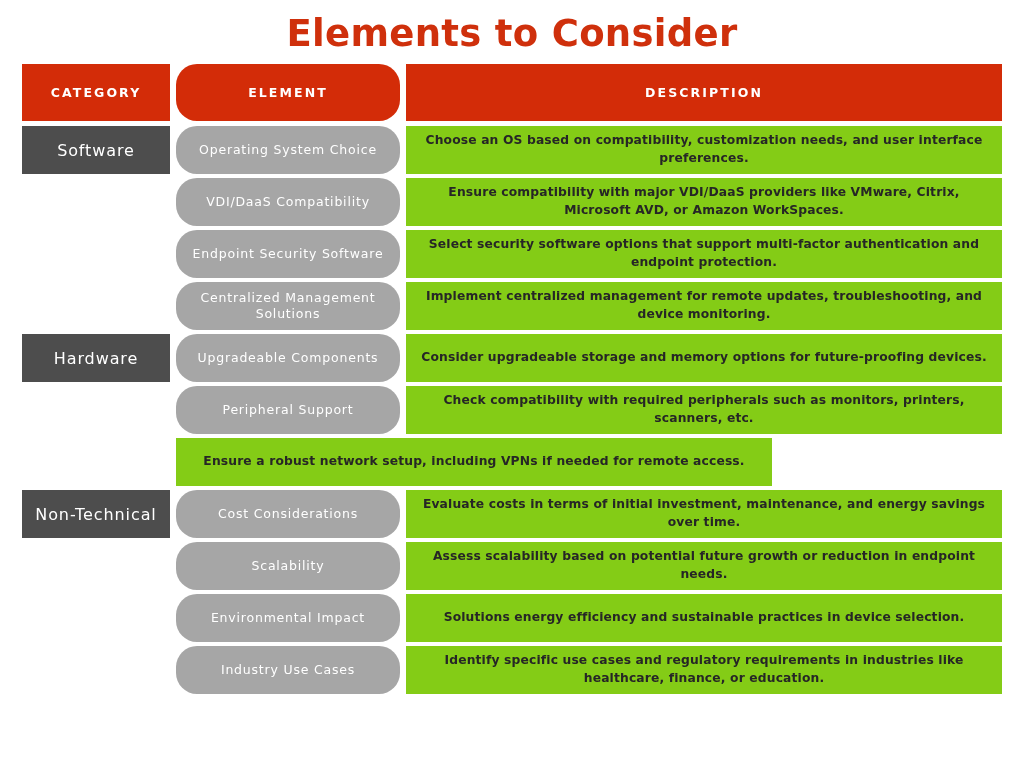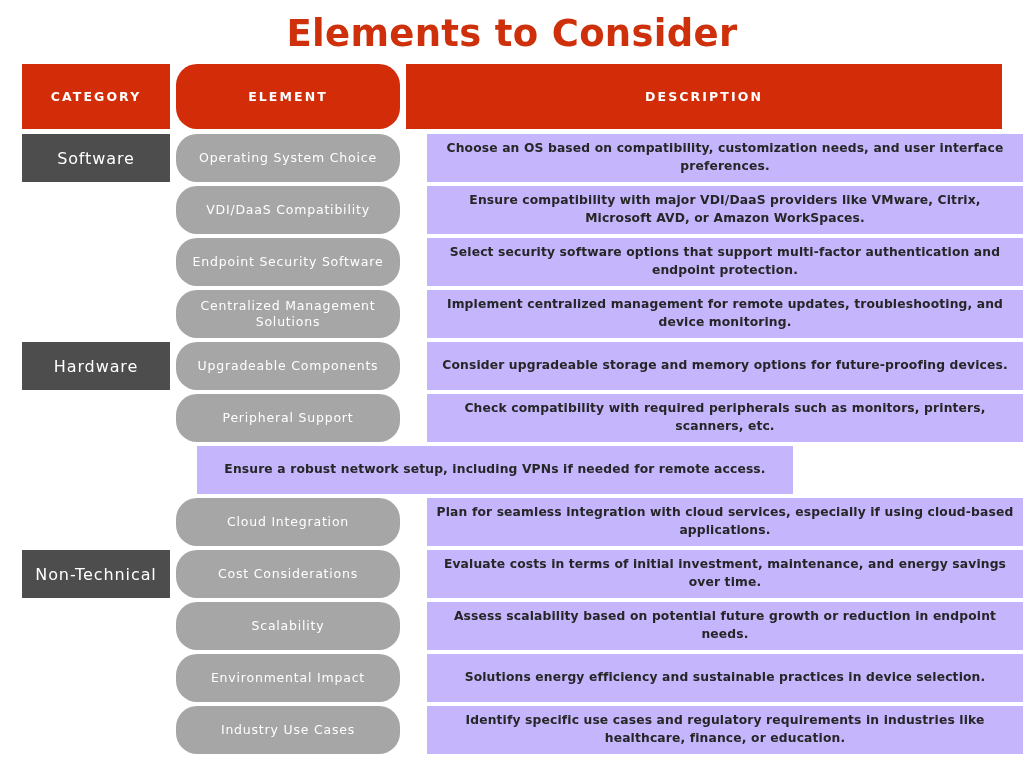--- a/index.html
+++ b/index.html
@@ -75,21 +75,21 @@
     flex: 0 0 596px;
   }
 
   
   .header-row .cell {
     background: #d32c08;
     color: #ffffff;
     font-size: 12.5px;
     font-weight: bold;
     letter-spacing: 2.1px;
-    height: 65px;
+    height: 57px;
     font-family: "DejaVu Sans", sans-serif;
   }
   .header-row {
     margin-bottom: 5px;
   }
 
   
   .body-row {
     height: 48px;
     margin-bottom: 4px;
@@ -112,28 +112,27 @@
   .elem-cell {
     background: #a6a6a6;
     color: #ffffff;
     font-size: 12.5px;
     letter-spacing: 0.8px;
     line-height: 1.25;
     font-family: "DejaVu Sans", sans-serif;
   }
 
   .desc-cell {
-    background: #c4b5fd;
+    background: #84cc16;
     color: #262626;
     font-size: 12.3px;
     font-weight: bold;
     letter-spacing: 0.15px;
     line-height: 1.45;
     font-family: "DejaVu Sans", sans-serif;
-    margin-left: 21px;
   }
   .desc-cell span {
     display: block;
   }
 </style>
 </head>
 <body>
 
 <div id="page">
 
@@ -190,27 +189,20 @@
             <span>Check compatibility with required peripherals such as monitors, printers, scanners, etc.</span>
           </div>
         </div>
         <div class="row body-row">
           <div class="cell col-category cat-cell empty"></div>
           <div class="cell col-description desc-cell">
             <span>Ensure a robust network setup, including VPNs if needed for remote access.</span>
           </div>
         </div>
         <div class="row body-row">
-          <div class="cell col-category cat-cell empty"></div>
-          <div class="cell col-element elem-cell">Cloud Integration</div>
-          <div class="cell col-description desc-cell">
-            <span>Plan for seamless integration with cloud services, especially if using cloud-based applications.</span>
-          </div>
-        </div>
-        <div class="row body-row">
           <div class="cell col-category cat-cell">Non-Technical</div>
           <div class="cell col-element elem-cell">Cost Considerations</div>
           <div class="cell col-description desc-cell">
             <span>Evaluate costs in terms of initial investment, maintenance, and energy savings over time.</span>
           </div>
         </div>
         <div class="row body-row">
           <div class="cell col-category cat-cell empty"></div>
           <div class="cell col-element elem-cell">Scalability</div>
           <div class="cell col-description desc-cell">

